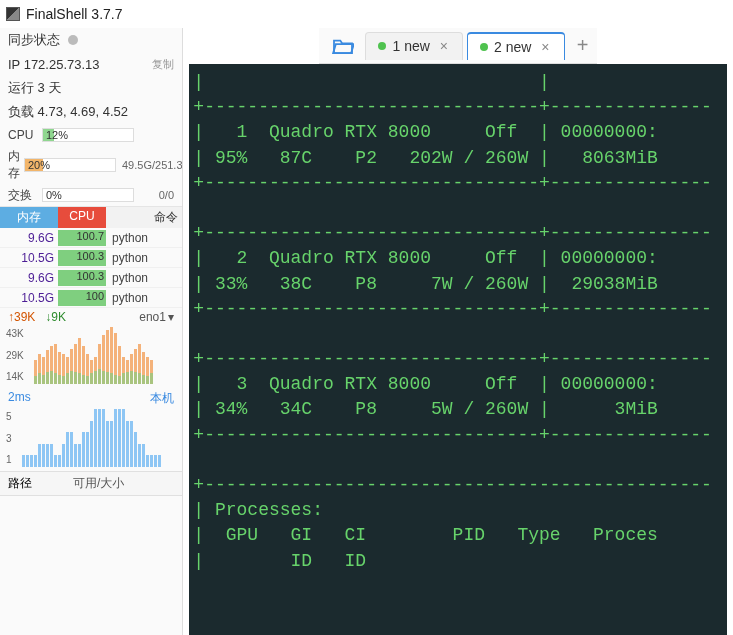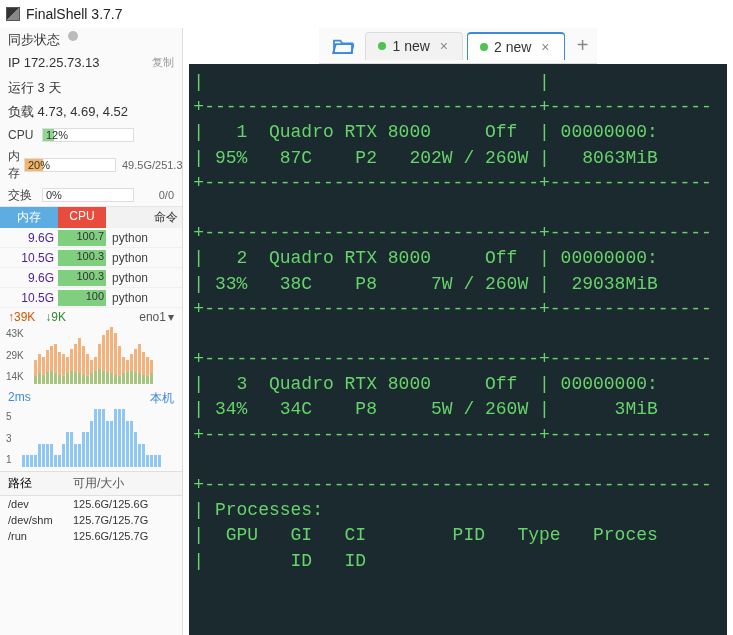--- a/index.html
+++ b/index.html
@@ -36,20 +36,21 @@
 .sidebar {
   width: 183px;
   border-right: 1px solid #ddd;
   background: #fafafa;
   display: flex;
   flex-direction: column;
   overflow: hidden;
 }
 .side-row {
   display: flex;
+  align-items: center;
   padding: 3px 8px;
   font-size: 13px;
   color: #333;
   gap: 4px;
   min-height: 24px;
 }
 .side-row .dot {
   width: 10px; height: 10px;
   border-radius: 50%;
   background: #bbb;
@@ -526,34 +527,20 @@
           <div class="pbar" style="height: 20%;"></div>
           <div class="pbar" style="height: 20%;"></div>
           <div class="pbar" style="height: 20%;"></div>
         </div>
     </div>
 
     <div class="fs-head">
       <div class="fh1">路径</div>
       <div class="fh2">可用/大小</div>
     </div>
-    <div id="fs-rows">
-        <div class="fs-row">
-          <div class="fc1">/dev</div>
-          <div class="fc2">125.6G/125.6G</div>
-        </div>
-        <div class="fs-row">
-          <div class="fc1">/dev/shm</div>
-          <div class="fc2">125.7G/125.7G</div>
-        </div>
-        <div class="fs-row">
-          <div class="fc1">/run</div>
-          <div class="fc2">125.6G/125.7G</div>
-        </div>
-      </div>
   </div>
 
   <div class="content">
     <div class="tabbar">
       <div class="folder-icon">
         <svg viewBox="0 0 24 20">
           <path d="M2 4 h7 l2 3 h11 v11 h-20 z" fill="none" stroke="#3a8ae0" stroke-width="2"></path>
           <path d="M4 8 h20 l-3 10 h-20 z" fill="none" stroke="#3a8ae0" stroke-width="2"></path>
         </svg>
       </div>

